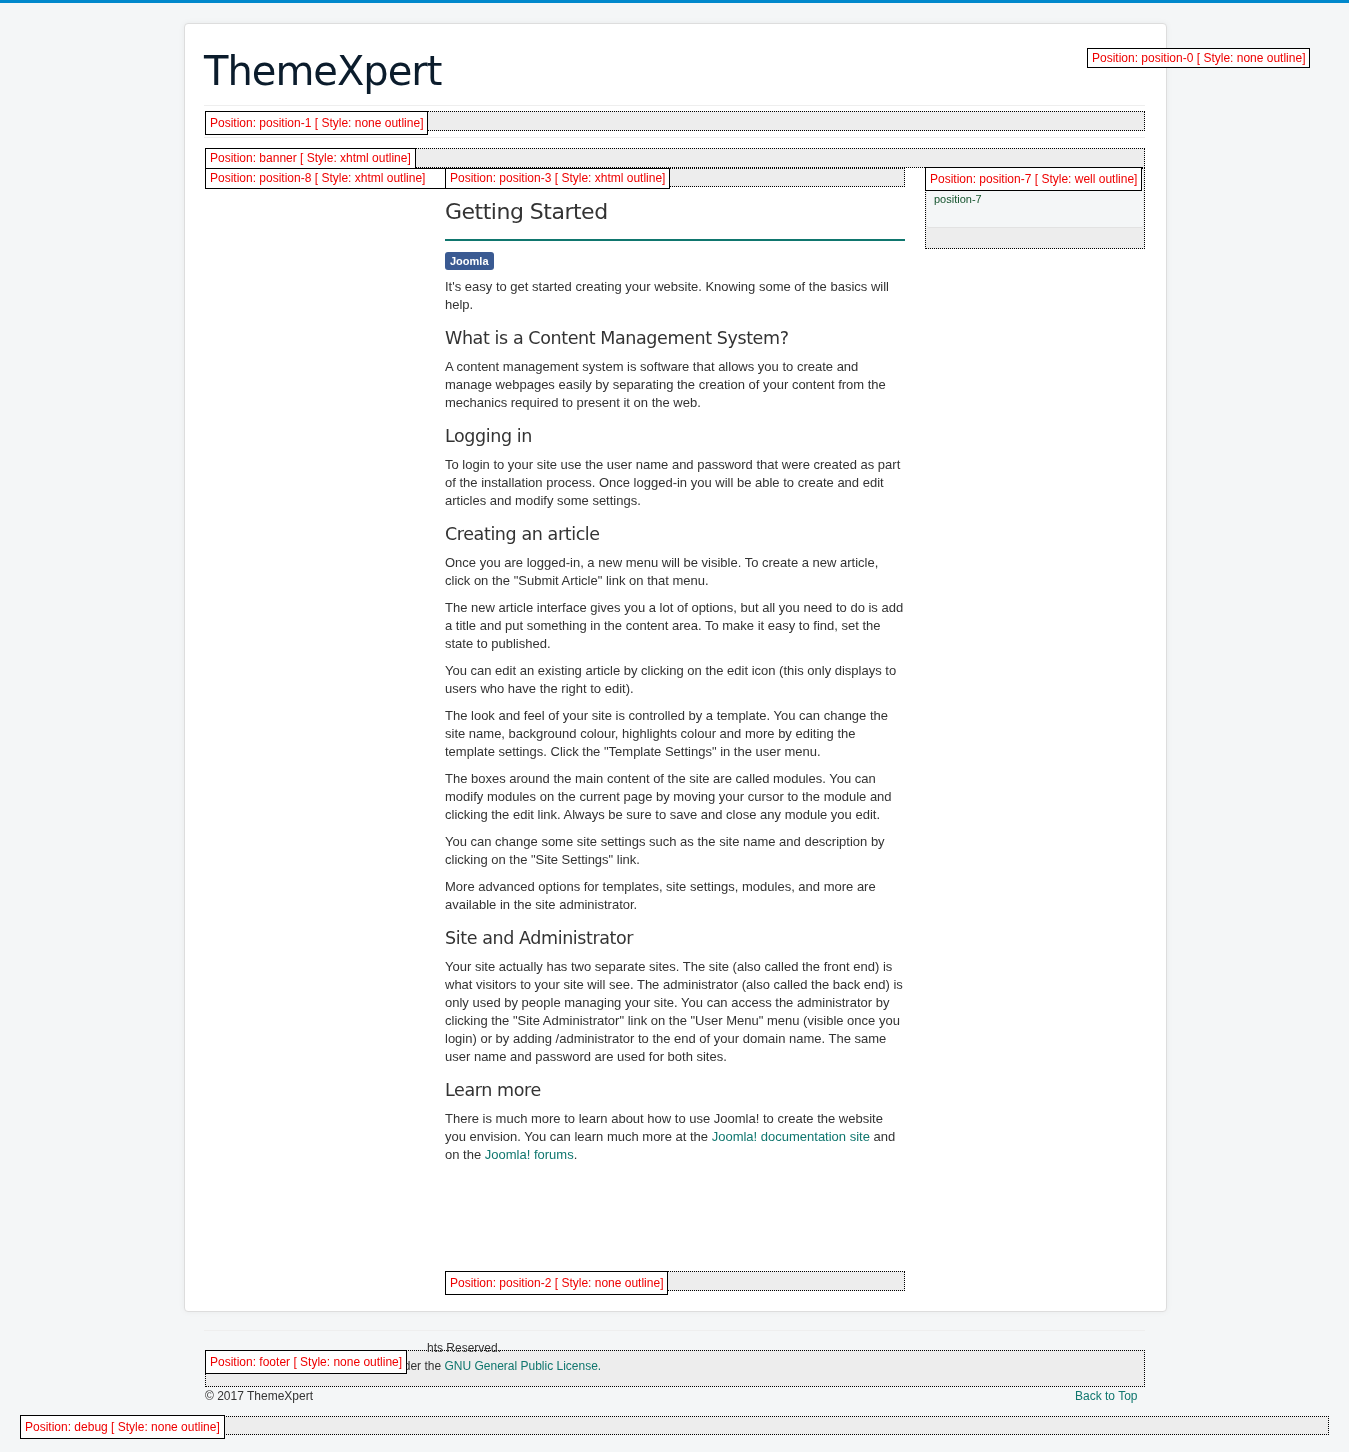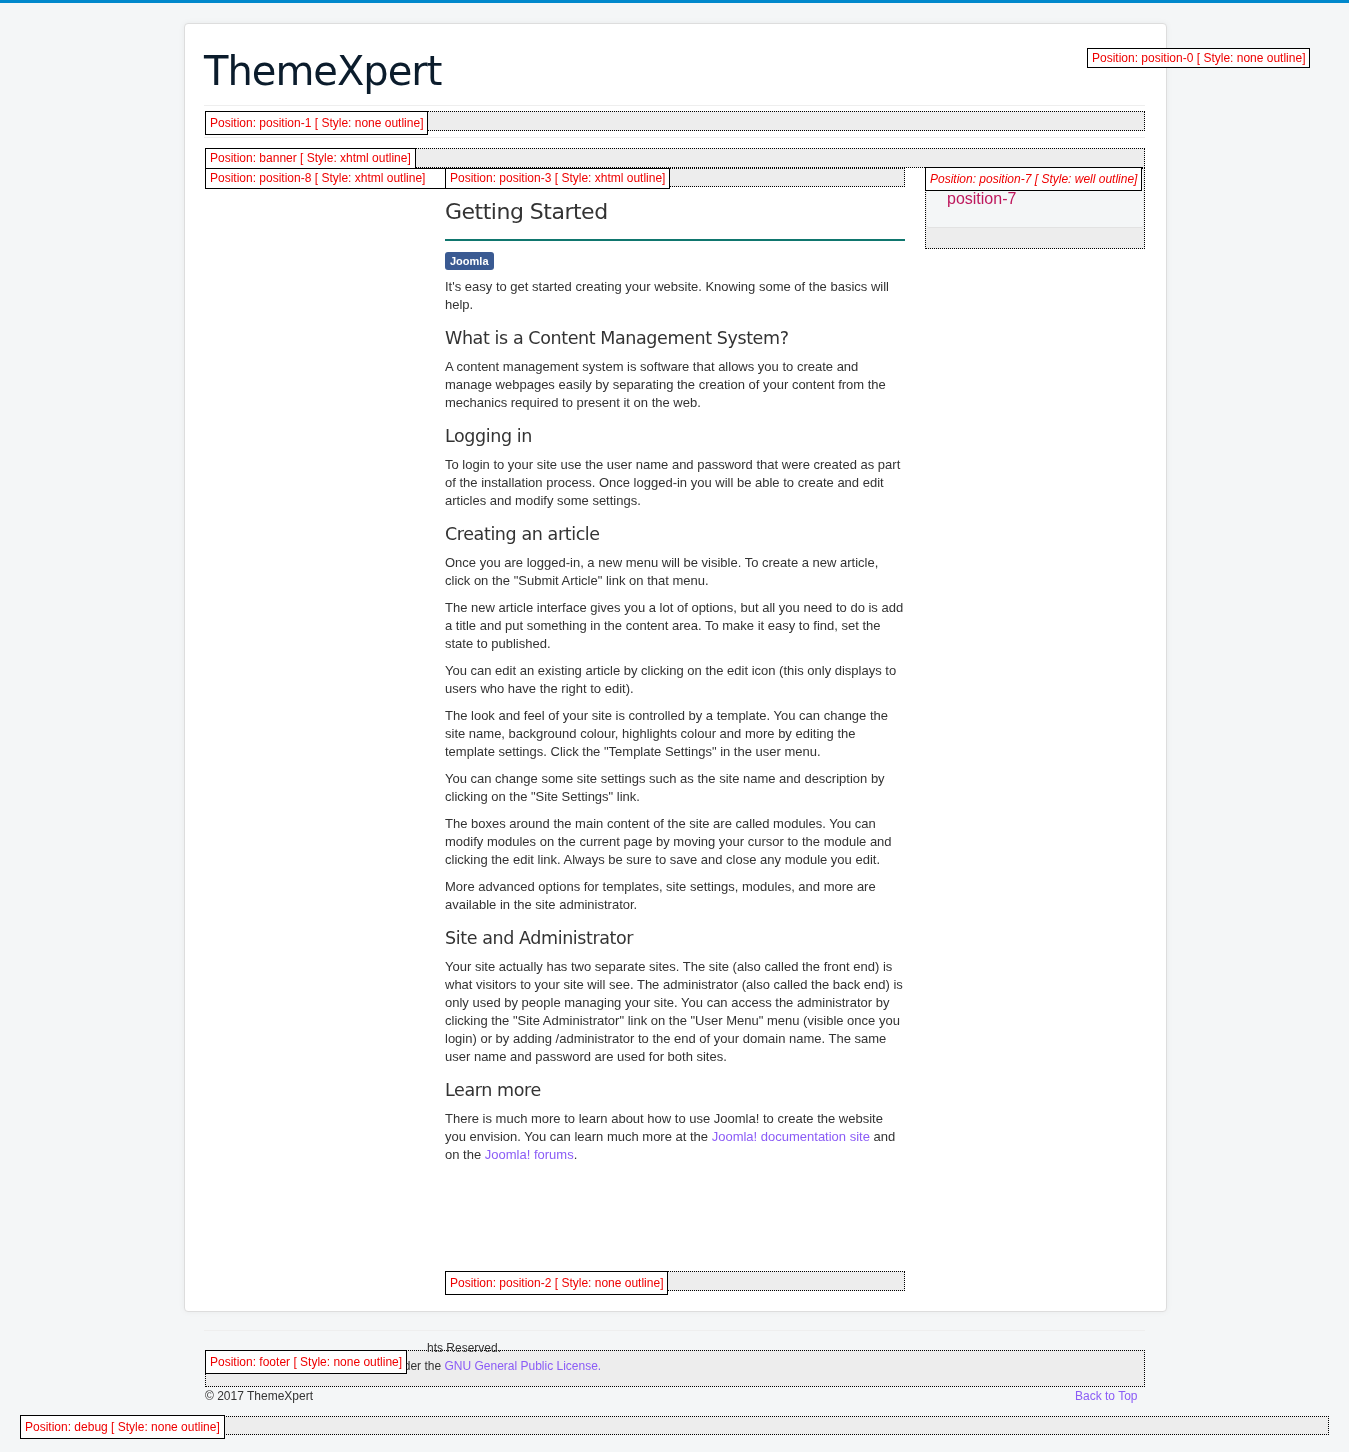--- a/index.html
+++ b/index.html
@@ -46,21 +46,21 @@
     padding: 0 4px;
     white-space: nowrap;
     z-index: 5;
   }
   .well {
     position: absolute;
     background: #f4f6f7;
     border-bottom: 1px solid #e2e2e2;
     border-radius: 3px;
   }
-  .well-text { position: absolute; left: 20px; top: 20px; color: #be185d; font-size: 16px; }
+  .well-text { position: absolute; left: 7px; top: 20px; color: #14532d; font-size: 11px; }
   .article {
     position: absolute; left: 445px; top: 192px; width: 460px;
     color: #333;
   }
   .article h2.page-title {
     font-family: "DejaVu Sans", sans-serif;
     font-weight: normal; font-size: 22px; line-height: 34px;
     color: #333; padding-bottom: 10px;
     border-bottom: 2px solid #0f766e;
     letter-spacing: -0.5px;
@@ -76,21 +76,21 @@
     margin-top: 11px;
   }
   .article p { margin: 0 0 9px 0; font-size: 13px; line-height: 18px; }
   .article p.intro { margin-top: 8px; }
   .article h3 {
     font-family: "DejaVu Sans", sans-serif;
     font-weight: normal; font-size: 17.5px; line-height: 22px;
     color: #333; margin: 13px 0 9px 0;
     letter-spacing: -0.4px;
   }
-  .article a, .footer-text a, .back-top { color: #8b5cf6; text-decoration: none; }
+  .article a, .footer-text a, .back-top { color: #0f766e; text-decoration: none; }
   .footer-text {
     position: absolute; left: 205px; top: 1336px;
     font-size: 12px; line-height: 18px; color: #333;
     z-index: 3;
   }
   .copyright { position: absolute; left: 205px; top: 1384px; font-size: 12px; line-height: 18px; color: #333; }
   .back-top { position: absolute; left: 1075px; top: 1384px; font-size: 12px; line-height: 18px; }
 </style>
 </head>
 <body>
@@ -111,41 +111,41 @@
 
 <div class="pos-label" style="left:205px;top:165px;width:241px;height:21px;overflow:hidden;">Position: position-8 [ Style: xhtml outline]</div>
 
 <div class="module" style="left:445px;top:165px;width:460px;height:19px;"></div>
 <div class="pos-label" style="left:445px;top:165px;height:21px;">Position: position-3 [ Style: xhtml outline]</div>
 
 <div class="module" style="left:925px;top:165px;width:220px;height:81px;"></div>
 <div class="well" style="left:927px;top:167px;width:216px;height:58px;">
   <span class="well-text">position-7</span>
 </div>
-<div class="pos-label" style="left:925px;top:164px;height:24px;line-height:22px;font-style:italic;">Position: position-7 [ Style: well outline]</div>
+<div class="pos-label" style="left:925px;top:164px;height:24px;line-height:22px;">Position: position-7 [ Style: well outline]</div>
 
 <div class="article">
   <h2 class="page-title">Getting Started</h2>
   <span class="badge">Joomla</span>
   <p class="intro">It's easy to get started creating your website. Knowing some of the basics will help.</p>
 
   <h3>What is a Content Management System?</h3>
   <p>A content management system is software that allows you to create and manage webpages easily by separating the creation of your content from the mechanics required to present it on the web.</p>
 
   <h3>Logging in</h3>
   <p>To login to your site use the user name and password that were created as part of the installation process. Once logged-in you will be able to create and edit articles and modify some settings.</p>
 
   <h3>Creating an article</h3>
   <p>Once you are logged-in, a new menu will be visible. To create a new article, click on the "Submit Article" link on that menu.</p>
   <p>The new article interface gives you a lot of options, but all you need to do is add a title and put something in the content area. To make it easy to find, set the state to published.</p>
   <p>You can edit an existing article by clicking on the edit icon (this only displays to users who have the right to edit).</p>
 
   <p>The look and feel of your site is controlled by a template. You can change the site name, background colour, highlights colour and more by editing the template settings. Click the "Template Settings" in the user menu.</p>
+  <p>The boxes around the main content of the site are called modules. You can modify modules on the current page by moving your cursor to the module and clicking the edit link. Always be sure to save and close any module you edit.</p>
   <p>You can change some site settings such as the site name and description by clicking on the "Site Settings" link.</p>
-  <p>The boxes around the main content of the site are called modules. You can modify modules on the current page by moving your cursor to the module and clicking the edit link. Always be sure to save and close any module you edit.</p>
   <p>More advanced options for templates, site settings, modules, and more are available in the site administrator.</p>
 
   <h3>Site and Administrator</h3>
   <p>Your site actually has two separate sites. The site (also called the front end) is what visitors to your site will see. The administrator (also called the back end) is only used by people managing your site. You can access the administrator by clicking the "Site Administrator" link on the "User Menu" menu (visible once you login) or by adding /administrator to the end of your domain name. The same user name and password are used for both sites.</p>
 
   <h3>Learn more</h3>
   <p><span>There is much more to learn about how to use Joomla! to create the website you envision. You can learn much more at the </span><a href="#">Joomla! documentation site</a><span> and on the </span><a href="#">Joomla! forums</a><span>.</span></p>
 </div>
 
 <div class="module" style="left:445px;top:1268px;width:460px;height:20px;"></div>

